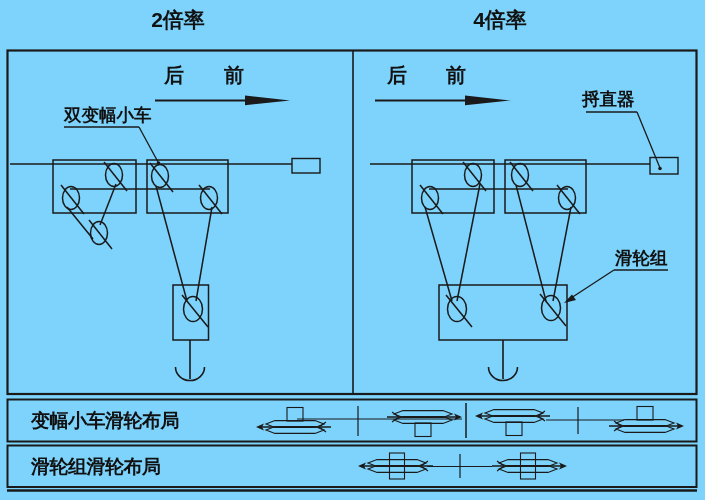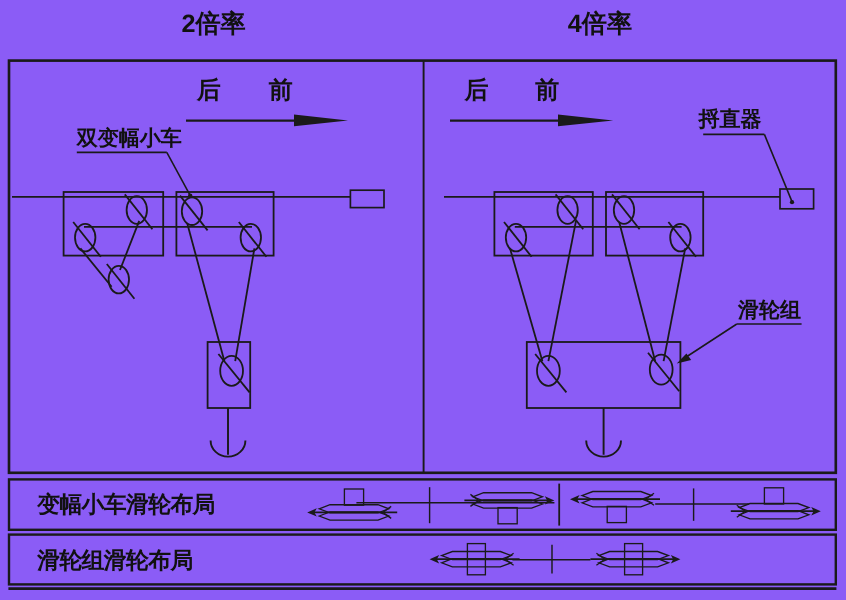--- a/index.html
+++ b/index.html
@@ -1,17 +1,17 @@
 <!DOCTYPE html>
 <html><head>
 <meta charset="utf-8">
 <style>
   html,body{margin:0;padding:0;background:#e8e8e8;}
   .stage{
-    position:relative;width:705px;height:500px;background:#8b5cf6;
+    position:relative;width:705px;height:500px;background:#7dd3fc;
     font-family:"Liberation Sans","DejaVu Sans",sans-serif;overflow:hidden;
   }
   svg{display:block}
   text{fill:#111;font-weight:bold;}
   .t-title{font-size:21px;}
   .t-dir{font-size:20px;}
   .t-label{font-size:17.5px;}
   .t-row{font-size:19px;letter-spacing:-0.5px;}
 </style>
 </head>

